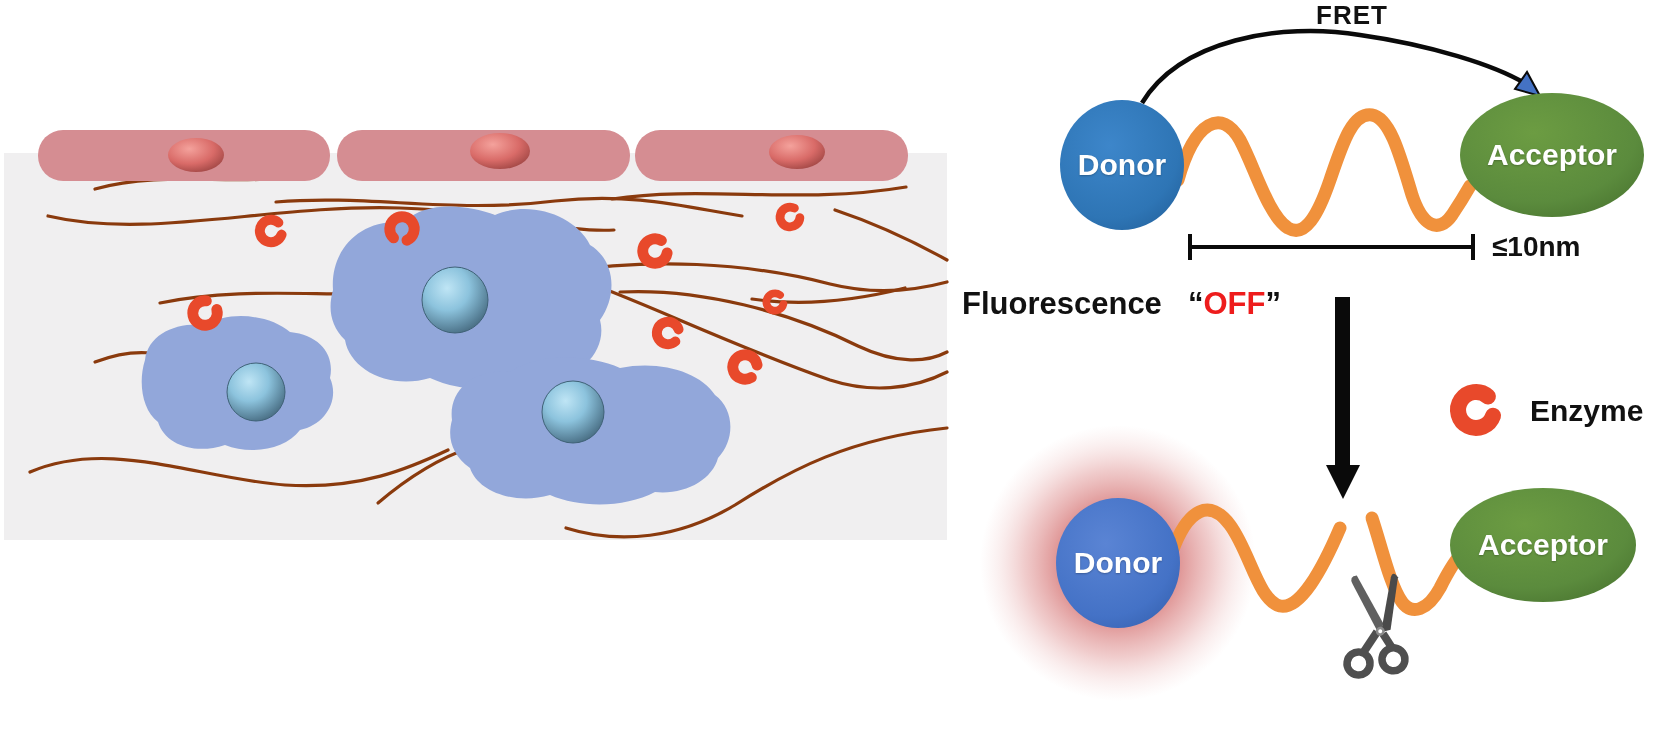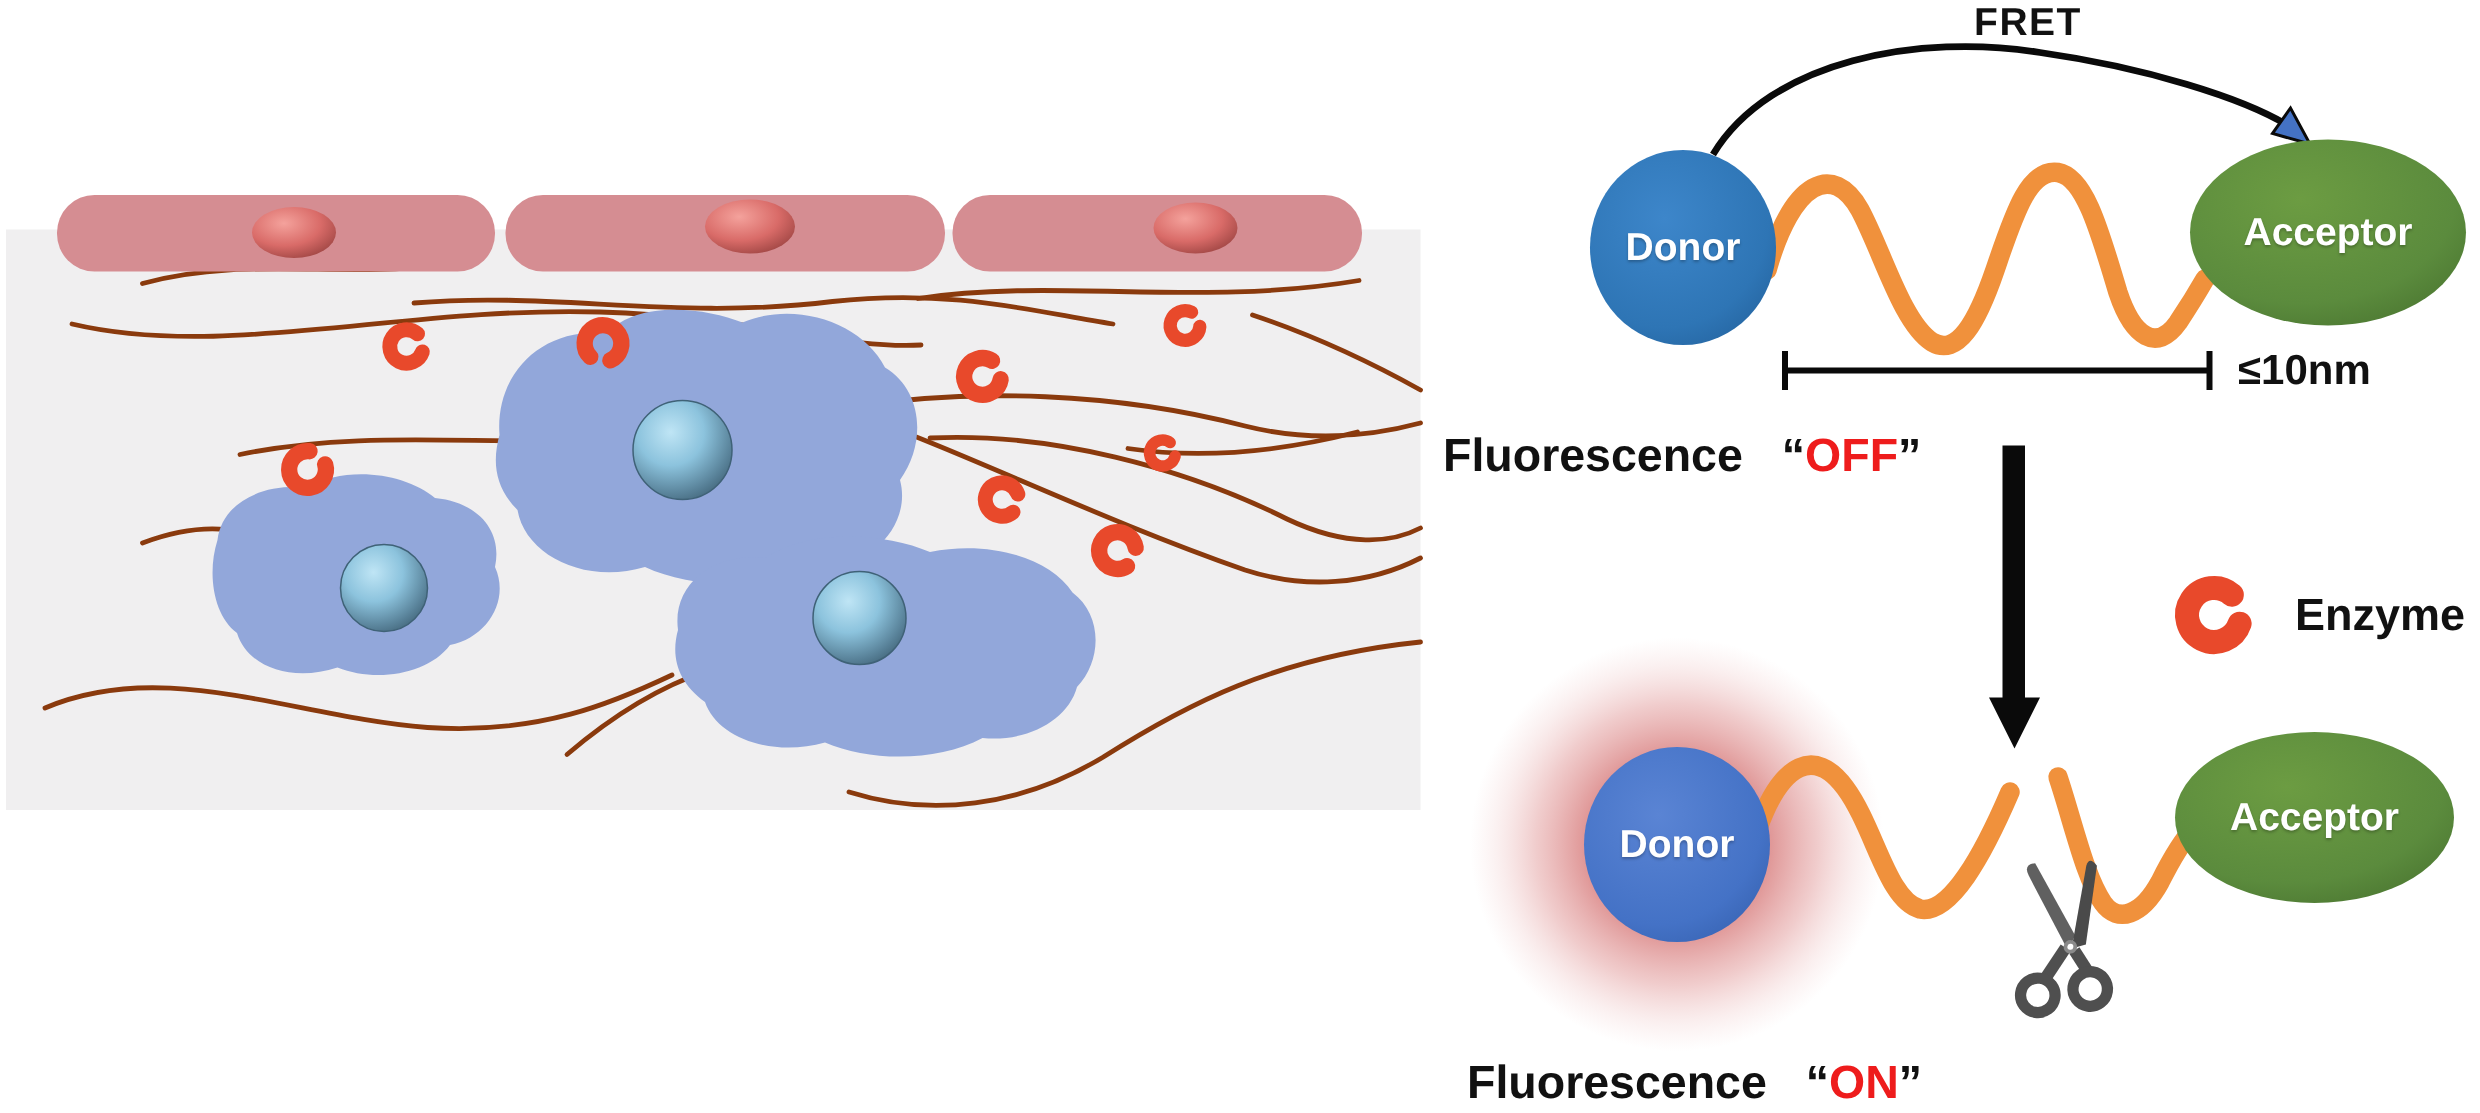--- a/index.html
+++ b/index.html
@@ -4,21 +4,21 @@
 <style>
   html,body{margin:0;padding:0;background:#ffffff;}
   #stage{
     position:relative;width:1649px;height:742px;background:#ffffff;overflow:hidden;
     font-family:"Liberation Sans","DejaVu Sans",sans-serif;
   }
   #gfx{position:absolute;left:0;top:0;}
   .lbl{position:absolute;white-space:nowrap;color:#111;}
   .lbl.center{transform:translate(-50%,-50%);}
   .fret{font-size:26px;font-weight:700;letter-spacing:1px;}
-  .oval-label{font-size:26px;font-weight:700;color:#ffffff;text-shadow:0 1px 2px rgba(0,0,0,0.25);}
+  .oval-label{font-size:30px;font-weight:700;color:#ffffff;text-shadow:0 1px 2px rgba(0,0,0,0.25);}
   .dist{font-size:28px;font-weight:700;color:#111;}
   .status{font-size:31px;font-weight:700;color:#111;}
   .status .quote-gap{margin-left:26px;}
   .status .red{color:#ee1c1c;}
   .enzyme-lab{font-size:30px;font-weight:700;color:#111;}
 </style>
 </head>
 <body>
 
 <div id="stage">
@@ -176,17 +176,14 @@
 
   <div class="lbl status" style="left:962px;top:286px;">
     <span>Fluorescence</span><span class="quote-gap">“</span><span class="red">OFF</span><span>”</span>
   </div>
 
   <div class="lbl enzyme-lab" style="left:1514px;top:394px;margin-left:16px;">Enzyme</div>
 
   <div class="lbl oval-label center" style="left:1118px;top:563px;">Donor</div>
   <div class="lbl oval-label center" style="left:1543px;top:545px;">Acceptor</div>
 
-  <div class="lbl status" style="left:978px;top:704px;">
-    <span>Fluorescence</span><span class="quote-gap">“</span><span class="red">ON</span><span>”</span>
-  </div>
 
 </div>
 
 </body></html>

